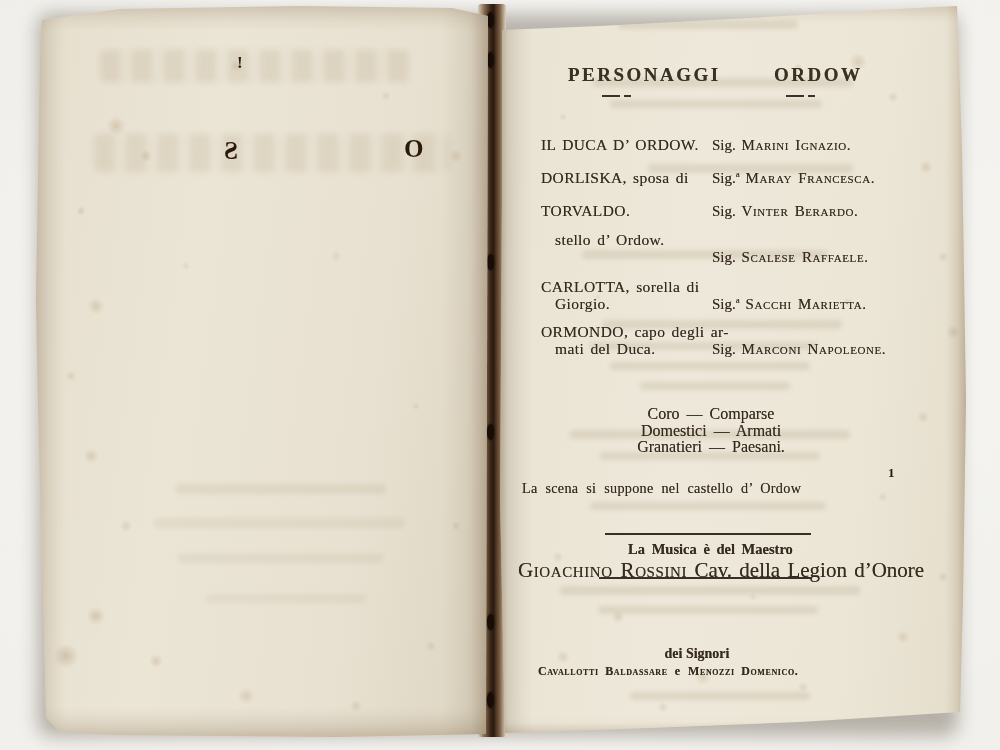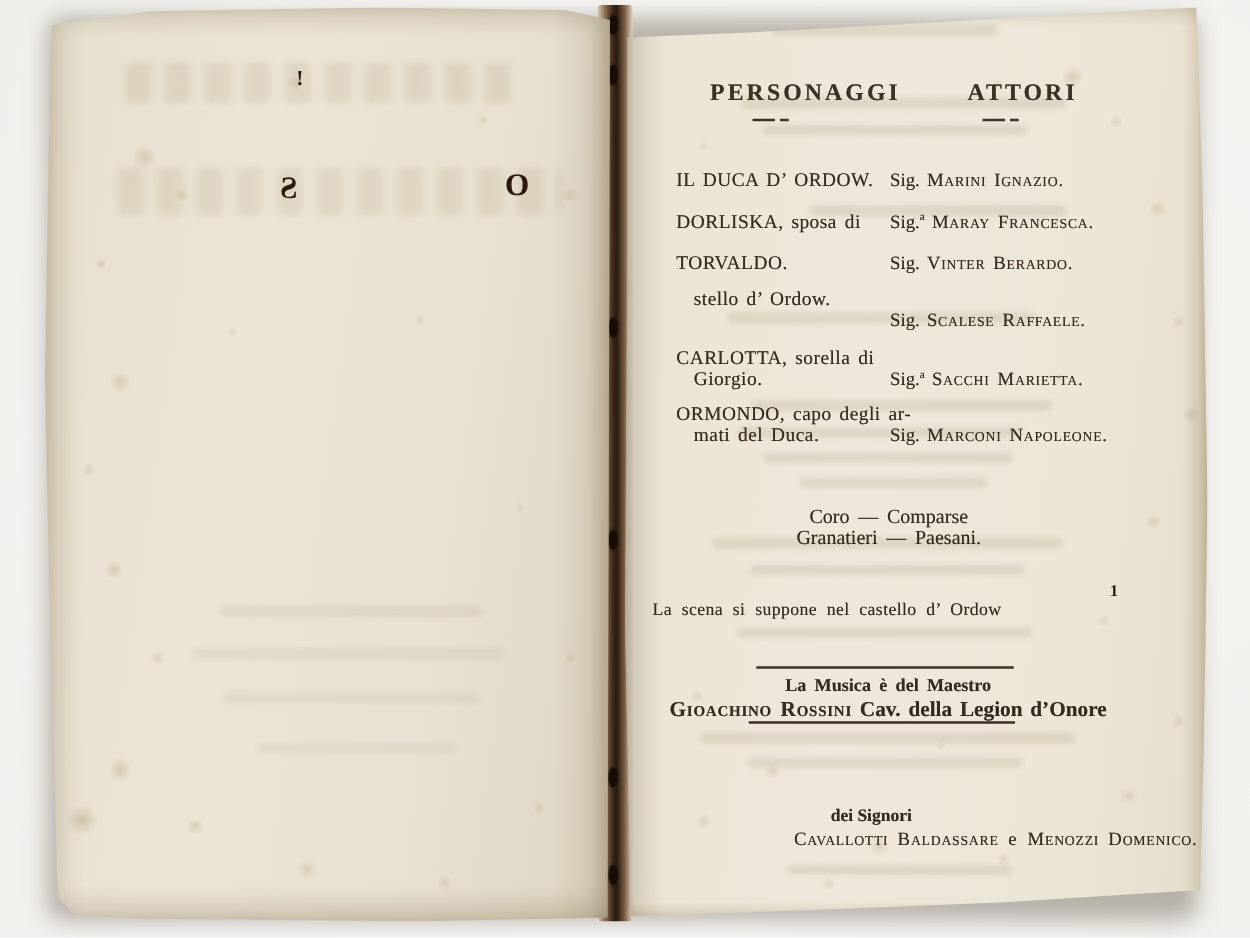--- a/index.html
+++ b/index.html
@@ -89,27 +89,27 @@
   .sc{font-variant:small-caps;letter-spacing:.6px;}
   .actor sup{font-size:9px;}
   .chorus{position:absolute;left:63px;top:404px;width:300px;text-align:center;
     font-size:16px;line-height:16.5px;word-spacing:3px;}
   .scene-note{position:absolute;left:24px;top:478px;width:400px;text-align:left;
     font-size:14.2px;font-weight:400;word-spacing:4px;letter-spacing:.3px;}
   .rule{position:absolute;height:2.4px;background:#3a2f22;}
   .music1{position:absolute;left:20px;top:539px;width:385px;text-align:center;
     font-size:14.5px;font-weight:700;word-spacing:3px;}
   .music2{position:absolute;left:20px;top:556px;width:385px;text-align:center;
-    font-size:17px;font-weight:700;word-spacing:2px;white-space:nowrap;}
+    font-size:21px;font-weight:400;word-spacing:2px;white-space:nowrap;}
   .scenes1{position:absolute;left:78px;top:629px;width:270px;text-align:center;
     font-size:14px;font-weight:600;word-spacing:1.5px;white-space:nowrap;}
   .scenes2{position:absolute;left:74px;top:644px;width:250px;text-align:center;
     font-size:14px;font-weight:600;}
-  .scenes3{position:absolute;left:40px;top:662px;width:420px;text-align:right;
-    font-size:15px;font-weight:400;letter-spacing:1px;word-spacing:3px;white-space:nowrap;}
+  .scenes3{position:absolute;left:40px;top:662px;width:420px;text-align:left;
+    font-size:12px;font-weight:700;letter-spacing:1px;word-spacing:3px;white-space:nowrap;}
   .speck{position:absolute;left:390px;top:463px;font-size:13px;font-weight:800;color:#241505;}
 </style>
 </head>
 <body>
 
 <div class="scene">
   <div class="book-shadow"></div>
 
   <div class="spine">
     <div class="stitch" style="top:8px"></div>
@@ -144,21 +144,21 @@
     <div class="ghost" style="left:112px;top:360px;width:200px;height:8px"></div>
     <div class="ghost" style="left:142px;top:380px;width:150px;height:8px"></div>
     <div class="ghost" style="left:72px;top:428px;width:280px;height:9px"></div>
     <div class="ghost" style="left:102px;top:450px;width:220px;height:8px"></div>
     <div class="ghost" style="left:92px;top:500px;width:236px;height:8px"></div>
     <div class="ghost" style="left:62px;top:584px;width:300px;height:9px"></div>
     <div class="ghost" style="left:100px;top:604px;width:220px;height:8px"></div>
     <div class="ghost" style="left:132px;top:690px;width:180px;height:8px"></div>
 
     <div class="hdr ink" style="left:70px;top:62px">PERSONAGGI</div>
-    <div class="hdr ink" style="left:276px;top:62px">ATTORI</div>
+    <div class="hdr ink" style="left:276px;top:62px">ORDOW</div>
     <div class="hrule" style="left:104px">
         <div class="d1"></div>
         <div class="d2"></div>
       </div>
     <div class="hrule" style="left:288px">
         <div class="d1"></div>
         <div class="d2"></div>
       </div>
 
     <div class="cast-row" style="top:134px;height:18px">
@@ -181,20 +181,21 @@
       <div class="role ink"><span>ORMONDO, capo degli ar-</span><span class="l2">mati del Duca.</span></div>
       <div class="actor ink"><span>Sig.</span><sup></sup> <span class="sc">Marconi Napoleone.</span></div>
     </div>
     <div class="cast-row" style="top:276px;height:35px">
       <div class="role ink"><span>CARLOTTA, sorella di</span><span class="l2">Giorgio.</span></div>
       <div class="actor ink"><span>Sig.</span><sup>a</sup> <span class="sc">Sacchi Marietta.</span></div>
     </div>
 
     <div class="chorus ink">
       <div>Coro — Comparse</div>
+      <div>Domestici — Armati</div>
       <div>Granatieri — Paesani.</div>
     </div>
 
     <div class="scene-note ink">La scena si suppone nel castello d’ Ordow</div>
 
     <span class="speck">1</span>
 
     <div class="rule" style="left:107px;top:531px;width:206px"></div>
     <div class="music1 ink">La Musica è del Maestro</div>
     <div class="music2 ink">

